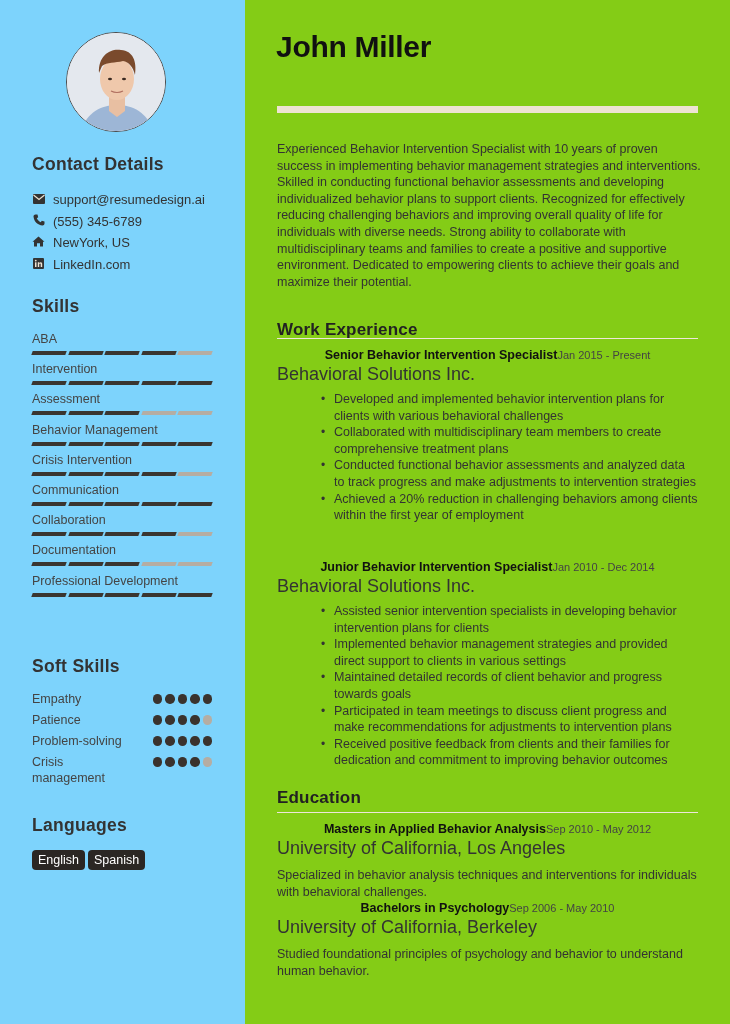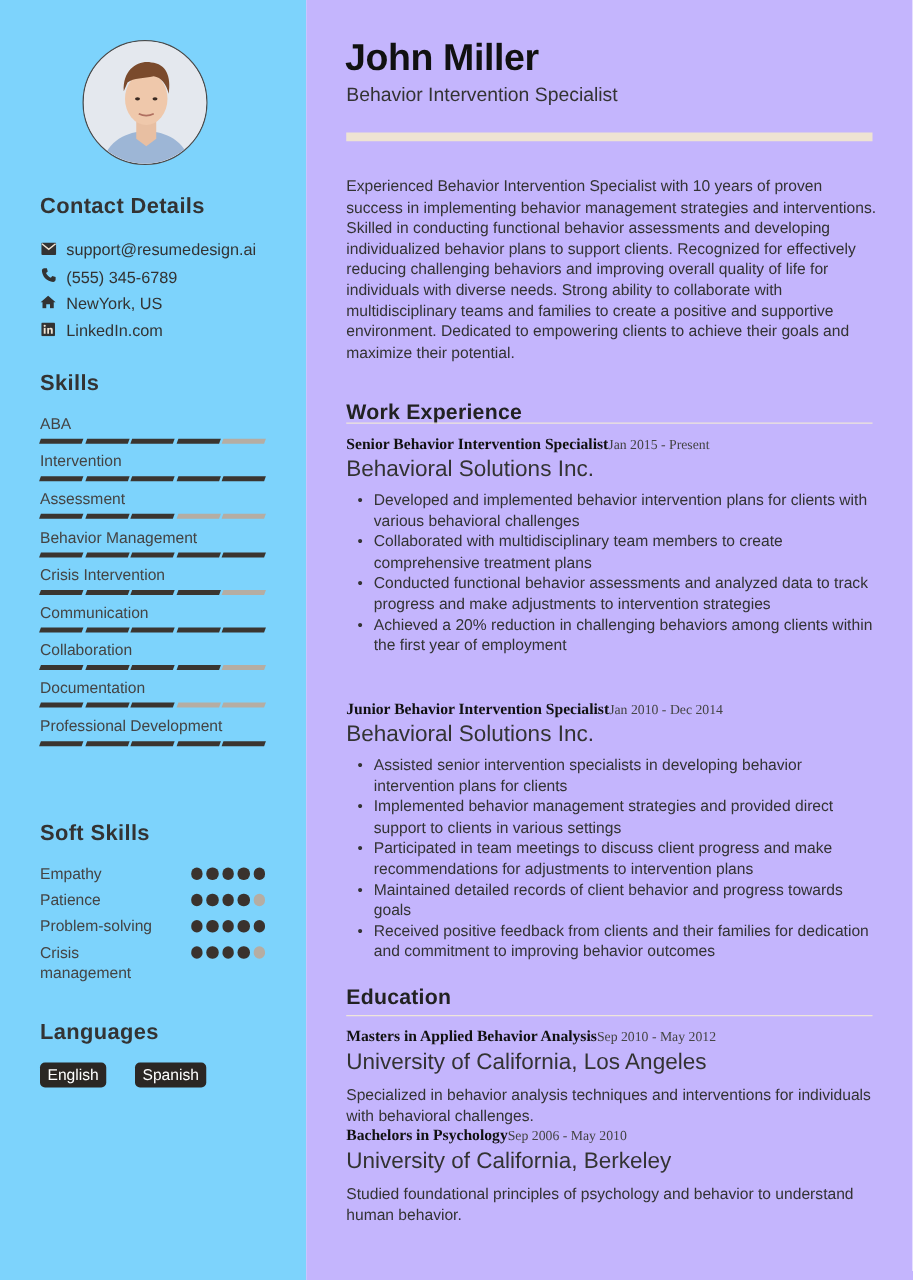--- a/index.html
+++ b/index.html
@@ -1,20 +1,20 @@
 <!DOCTYPE html>
 <html><head>
 <meta charset="utf-8">
 <style>
   * { box-sizing: border-box; margin: 0; padding: 0; }
   html, body { width: 730px; height: 1024px; overflow: hidden; background: #fff; }
   body { font-family: "Liberation Sans", "DejaVu Sans", sans-serif; color: #222; position: relative; }
 
   .sidebar { position: absolute; left: 0; top: 0; width: 245px; height: 1024px; background: #7dd3fc; }
-  .main { position: absolute; left: 245px; top: 0; width: 485px; height: 1024px; background: #c4b5fd; }
+  .main { position: absolute; left: 245px; top: 0; width: 485px; height: 1024px; background: #84cc16; }
 
   .avatar { position: absolute; left: 66px; top: 32px; width: 100px; height: 100px; border-radius: 50%; border: 1.5px solid #4a4a4a; overflow: hidden; background: #e6e9ee; }
 
   .sb-heading { position: absolute; left: 32px; font-size: 17.5px; font-weight: bold; color: #333; letter-spacing: 0.3px; }
 
   .contact-list { position: absolute; left: 32px; top: 192px; width: 200px; }
   .contact-row { display: flex; height: 21.5px; font-size: 13px; color: #333; }
   .contact-row .ic { width: 13px; height: 13px; margin-right: 8px; display: inline-flex; align-items: center; justify-content: center; }
 
   .skills { position: absolute; left: 32px; top: 331px; width: 180px; }
@@ -24,38 +24,38 @@
   .skill-bar .seg { flex: 1; height: 4px; background: #3a3530; transform: skewX(-20deg); }
   .skill-bar .seg.off { background: #b5ada3; }
 
   .soft { position: absolute; left: 32px; top: 691px; width: 180px; }
   .soft-row { display: flex; justify-content: space-between; font-size: 12.5px; color: #444; min-height: 21px; line-height: 16px; }
   .soft-row .label { width: 100px; }
   .dots { display: flex; gap: 3px; padding-top: 3px; }
   .dot { width: 9.5px; height: 9.5px; border-radius: 50%; background: #3a322d; }
   .dot.off { background: #b5ada3; }
 
-  .langs { position: absolute; left: 32px; top: 850px; display: flex; gap: 23px; }
+  .langs { position: absolute; left: 32px; top: 850px; display: flex; gap: 3px; }
   .lang { background: #2b2724; color: #fff; font-size: 12.5px; padding: 3px 6px; border-radius: 4px; }
 
   .name { position: absolute; left: 31px; top: 30px; font-size: 30px; font-weight: bold; color: #111; letter-spacing: -0.3px; }
   .title { position: absolute; left: 32px; top: 68px; font-size: 15.5px; color: #333; }
   .accent-bar { position: absolute; left: 32px; top: 106px; width: 421px; height: 7px; background: #EEE3D3; }
   .summary { position: absolute; left: 32px; top: 141px; width: 425px; font-size: 12.5px; line-height: 16.6px; color: #333; }
 
   .sec-heading { position: absolute; left: 32px; font-size: 17px; font-weight: bold; color: #222; letter-spacing: 0.2px; }
   .sec-rule { position: absolute; left: 32px; width: 421px; height: 1px; background: #eee6da; }
 
   .entry { position: absolute; left: 32px; width: 421px; }
-  .entry-head { display: flex; justify-content: flex-start; align-items: baseline; font-family: Liberation Serif, serif; }
+  .entry-head { display: flex; justify-content: center; align-items: baseline; }
   .entry-title { font-size: 12.5px; font-weight: bold; color: #111; }
   .entry-date { font-size: 11px; color: #444; }
   .entry-org { font-size: 18px; color: #333; margin-top: 2px; }
   .bullets { list-style: none; margin-top: 6px; padding-left: 22px; }
-  .bullets li { font-size: 12.5px; line-height: 16.6px; color: #333; position: relative; }
+  .bullets li { font-size: 12.5px; line-height: 16.6px; color: #333; position: relative; margin-left: 35px; }
   .bullets li::before { content: "•"; position: absolute; left: -13px; top: 0; font-size: 12px; }
   .entry-desc { font-size: 12.5px; line-height: 16.6px; color: #333; margin-top: 8px; }
 </style>
 </head>
 <body>
 
 <aside class="sidebar">
   <div class="avatar">
     <svg width="100" height="100" viewBox="0 0 100 100">
       <rect width="100" height="100" fill="#e4e8ee"></rect>
@@ -249,21 +249,20 @@
 
   <div class="sb-heading" style="top:815px">Languages</div>
   <div class="langs" id="langs">
       <span class="lang">English</span>
       <span class="lang">Spanish</span>
     </div>
 </aside>
 
 <main class="main">
   <div class="name">John Miller</div>
-  <div class="title">Behavior Intervention Specialist</div>
   <div class="accent-bar"></div>
   <p class="summary">Experienced Behavior Intervention Specialist with 10 years of proven success in implementing behavior management strategies and interventions. Skilled in conducting functional behavior assessments and developing individualized behavior plans to support clients. Recognized for effectively reducing challenging behaviors and improving overall quality of life for individuals with diverse needs. Strong ability to collaborate with multidisciplinary teams and families to create a positive and supportive environment. Dedicated to empowering clients to achieve their goals and maximize their potential.</p>
 
   <div class="sec-heading" style="top:320px">Work Experience</div>
   <div class="sec-rule" style="top:338px"></div>
 
   <div class="entry" style="top:348px">
     <div class="entry-head">
       <span class="entry-title">Senior Behavior Intervention Specialist</span>
       <span class="entry-date">Jan 2015 - Present</span>
@@ -279,22 +278,22 @@
 
   <div class="entry" style="top:560px">
     <div class="entry-head">
       <span class="entry-title">Junior Behavior Intervention Specialist</span>
       <span class="entry-date">Jan 2010 - Dec 2014</span>
     </div>
     <div class="entry-org">Behavioral Solutions Inc.</div>
     <ul class="bullets">
       <li>Assisted senior intervention specialists in developing behavior intervention plans for clients</li>
       <li>Implemented behavior management strategies and provided direct support to clients in various settings</li>
+      <li>Maintained detailed records of client behavior and progress towards goals</li>
       <li>Participated in team meetings to discuss client progress and make recommendations for adjustments to intervention plans</li>
-      <li>Maintained detailed records of client behavior and progress towards goals</li>
       <li>Received positive feedback from clients and their families for dedication and commitment to improving behavior outcomes</li>
     </ul>
   </div>
 
   <div class="sec-heading" style="top:788px">Education</div>
   <div class="sec-rule" style="top:812px"></div>
 
   <div class="entry" style="top:822px">
     <div class="entry-head">
       <span class="entry-title">Masters in Applied Behavior Analysis</span>

